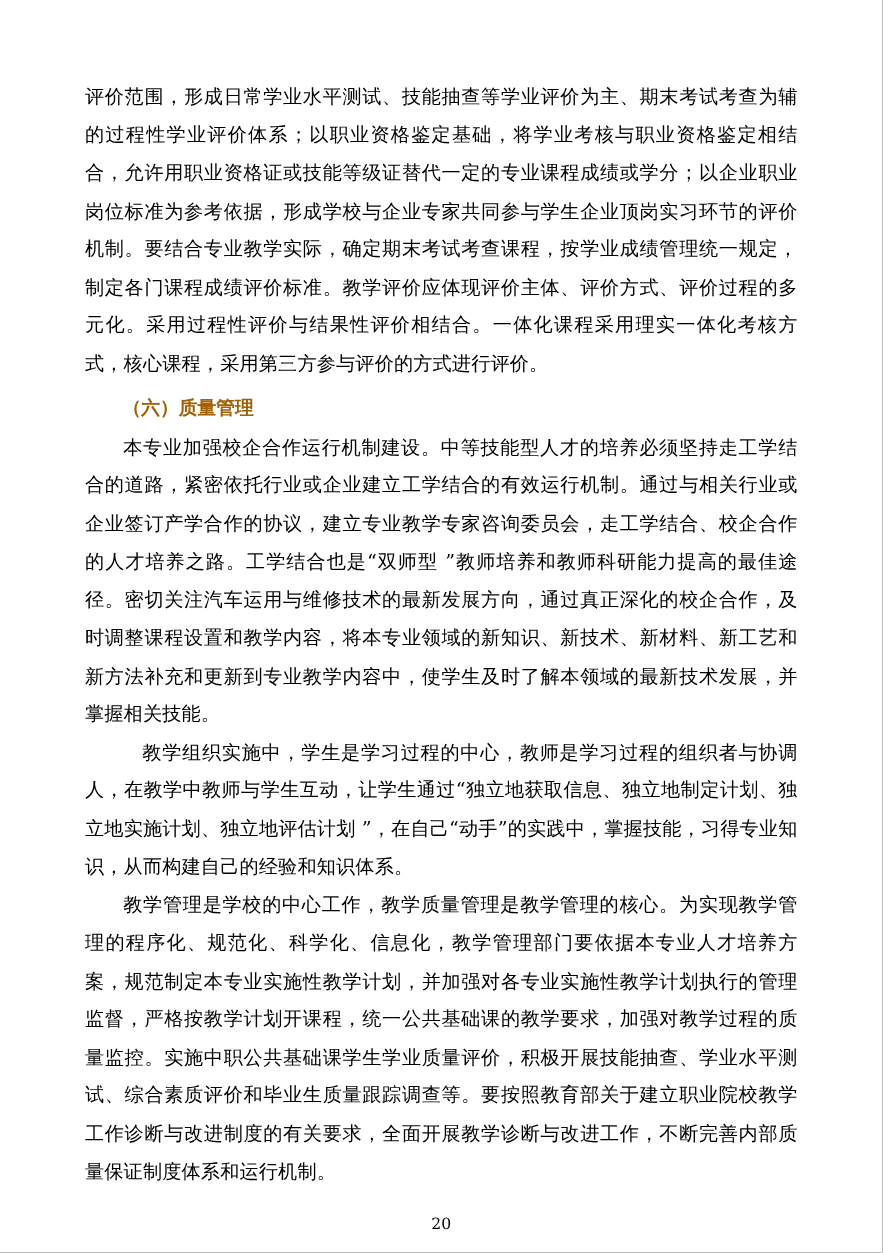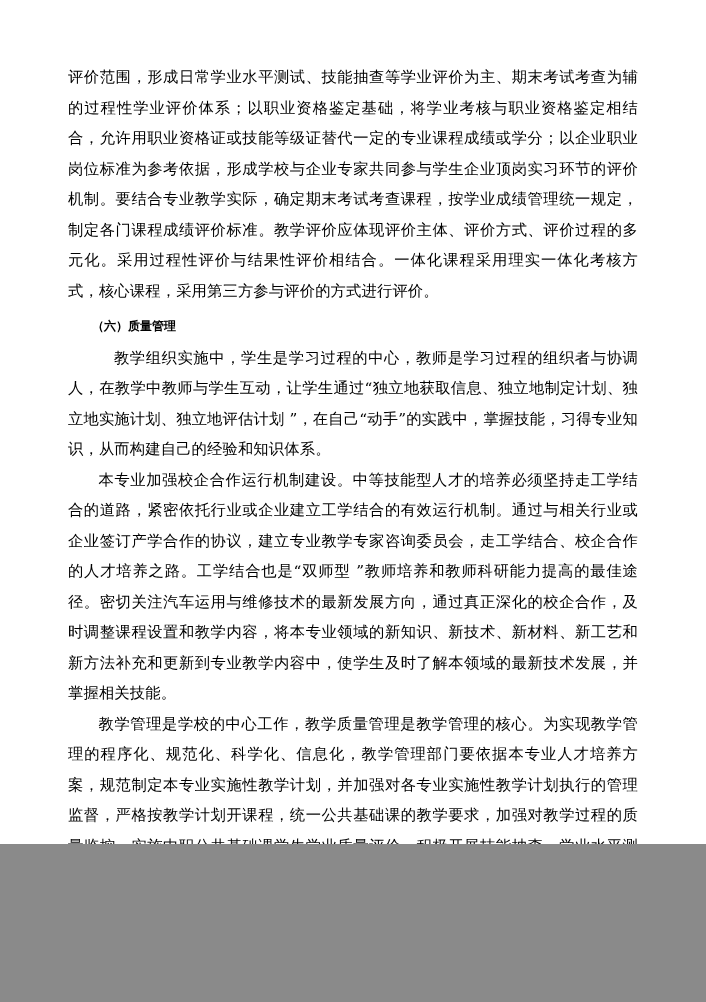--- a/index.html
+++ b/index.html
@@ -6,21 +6,21 @@
     margin: 0;
     padding: 0;
     background: #8a8a8a;
   }
   body {
     font-family: "DejaVu Serif", "Liberation Serif", serif;
   }
   .page {
     position: relative;
     width: 706px;
-    height: 844px;
+    height: 1002px;
     background: #ffffff;
     margin: 0 auto;
     box-sizing: border-box;
     overflow: hidden;
   }
   .content {
     position: absolute;
     left: 68px;
     top: 62px;
     width: 570px;
@@ -34,27 +34,27 @@
     margin: 0;
     letter-spacing: 0.15px;
   }
   .indent2 {
     text-indent: 2em;
   }
   .indent3 {
     text-indent: 3em;
   }
   .heading {
-    font-size: 12px;
+    font-size: 15px;
     line-height: 30.5px;
-    color: #000000;
+    color: #a16207;
     margin: 0;
     text-indent: 2em;
     font-weight: bold;
-    font-family: Liberation Mono, monospace;
+    font-family: Liberation Serif, serif;
   }
   .heading-sub {
     font-size: 15.3px;
     line-height: 30.5px;
     color: #000000;
     margin: 0;
     text-indent: 2em;
     font-weight: bold;
     font-family: "DejaVu Sans", "Liberation Sans", sans-serif;
   }
@@ -78,22 +78,23 @@
 <div class="page">
   <div class="content">
 
     <p class="para">评价范围，形成日常学业水平测试、技能抽查等学业评价为主、期末考试考查为辅的过程性学业评价体系；以职业资格鉴定基础，将学业考核与职业资格鉴定相结合，允许用职业资格证或技能等级证替代一定的专业课程成绩或学分；以企业职业岗位标准为参考依据，形成学校与企业专家共同参与学生企业顶岗实习环节的评价机制。要结合专业教学实际，确定期末考试考查课程，按学业成绩管理统一规定，制定各门课程成绩评价标准。教学评价应体现评价主体、评价方式、评价过程的多元化。采用过程性评价与结果性评价相结合。一体化课程采用理实一体化考核方式，核心课程，采用第三方参与评价的方式进行评价。</p>
 
     <div class="gap-small"></div>
 
     <p class="heading">（六）质量管理</p>
 
 
+    <p class="para indent2">本专业加强校企合作运行机制建设。中等技能型人才的培养必须坚持走工学结合的道路，紧密依托行业或企业建立工学结合的有效运行机制。通过与相关行业或企业签订产学合作的协议，建立专业教学专家咨询委员会，走工学结合、校企合作的人才培养之路。工学结合也是“双师型 ”教师培养和教师科研能力提高的最佳途径。密切关注汽车运用与维修技术的最新发展方向，通过真正深化的校企合作，及时调整课程设置和教学内容，将本专业领域的新知识、新技术、新材料、新工艺和新方法补充和更新到专业教学内容中，使学生及时了解本领域的最新技术发展，并掌握相关技能。</p>
+
     <p class="para indent3">教学组织实施中，学生是学习过程的中心，教师是学习过程的组织者与协调人，在教学中教师与学生互动，让学生通过“独立地获取信息、独立地制定计划、独立地实施计划、独立地评估计划 ”，在自己“动手”的实践中，掌握技能，习得专业知识，从而构建自己的经验和知识体系。</p>
-
-    <p class="para indent2">本专业加强校企合作运行机制建设。中等技能型人才的培养必须坚持走工学结合的道路，紧密依托行业或企业建立工学结合的有效运行机制。通过与相关行业或企业签订产学合作的协议，建立专业教学专家咨询委员会，走工学结合、校企合作的人才培养之路。工学结合也是“双师型 ”教师培养和教师科研能力提高的最佳途径。密切关注汽车运用与维修技术的最新发展方向，通过真正深化的校企合作，及时调整课程设置和教学内容，将本专业领域的新知识、新技术、新材料、新工艺和新方法补充和更新到专业教学内容中，使学生及时了解本领域的最新技术发展，并掌握相关技能。</p>
 
 
     <p class="para indent2">教学管理是学校的中心工作，教学质量管理是教学管理的核心。为实现教学管理的程序化、规范化、科学化、信息化，教学管理部门要依据本专业人才培养方案，规范制定本专业实施性教学计划，并加强对各专业实施性教学计划执行的管理监督，严格按教学计划开课程，统一公共基础课的教学要求，加强对教学过程的质量监控。实施中职公共基础课学生学业质量评价，积极开展技能抽查、学业水平测试、综合素质评价和毕业生质量跟踪调查等。要按照教育部关于建立职业院校教学工作诊断与改进制度的有关要求，全面开展教学诊断与改进工作，不断完善内部质量保证制度体系和运行机制。</p>
 
   </div>
 
+  <div class="page-number">20</div>
 </div>
 
 </body></html>

